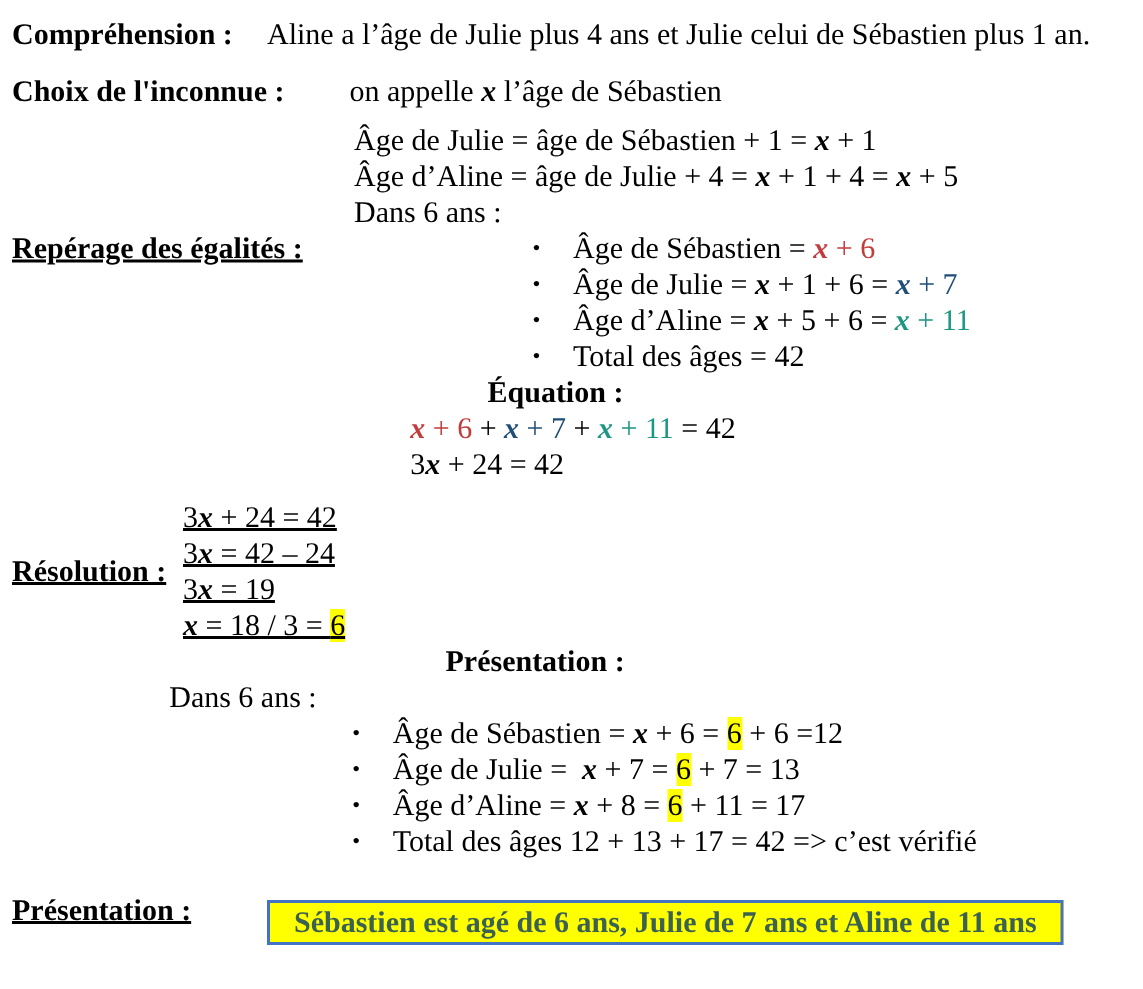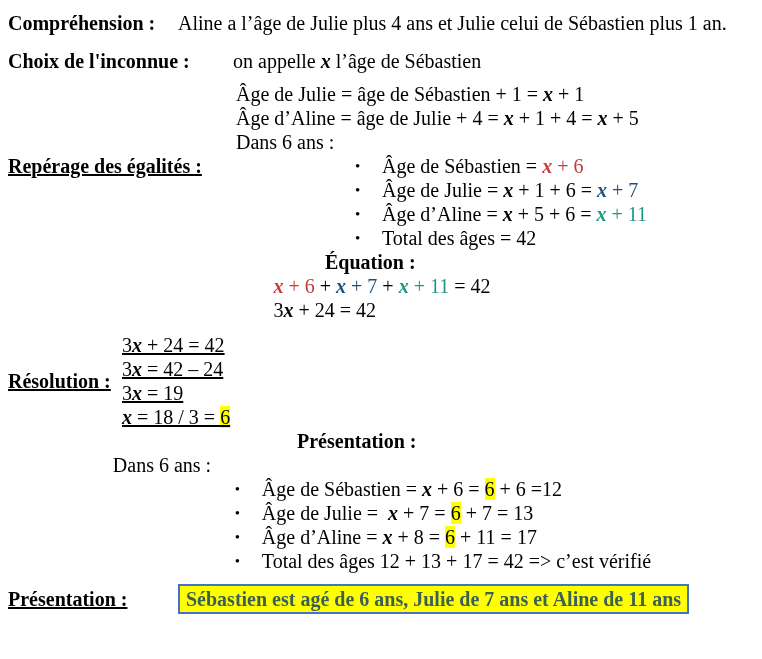--- a/index.html
+++ b/index.html
@@ -22,21 +22,21 @@
   .dot{width:27px;flex:0 0 27px;font-size:15px;line-height:24px;}
   .btext{white-space:pre;}
   .var{font-weight:bold;font-style:italic;}
   .c-red{color:var(--red);}
   .c-blue{color:var(--blue);}
   .c-teal{color:var(--teal);}
   .hl{background:var(--highlight);}
   .answer-box{
     display:inline-block;background:var(--box_bg);
     border:2px solid var(--box_border);color:var(--box_text);
-    font-weight:bold;padding:0px 6px;white-space:pre;line-height:26px;
+    font-weight:bold;padding:0px 16px;white-space:pre;line-height:26px;margin-top:16px;
   }
 </style>
 </head>
 <body>
 
 <div class="doc">
 
   <div class="row">
     <div class="lbl w170">Compréhension :</div>
     <div class="content">

